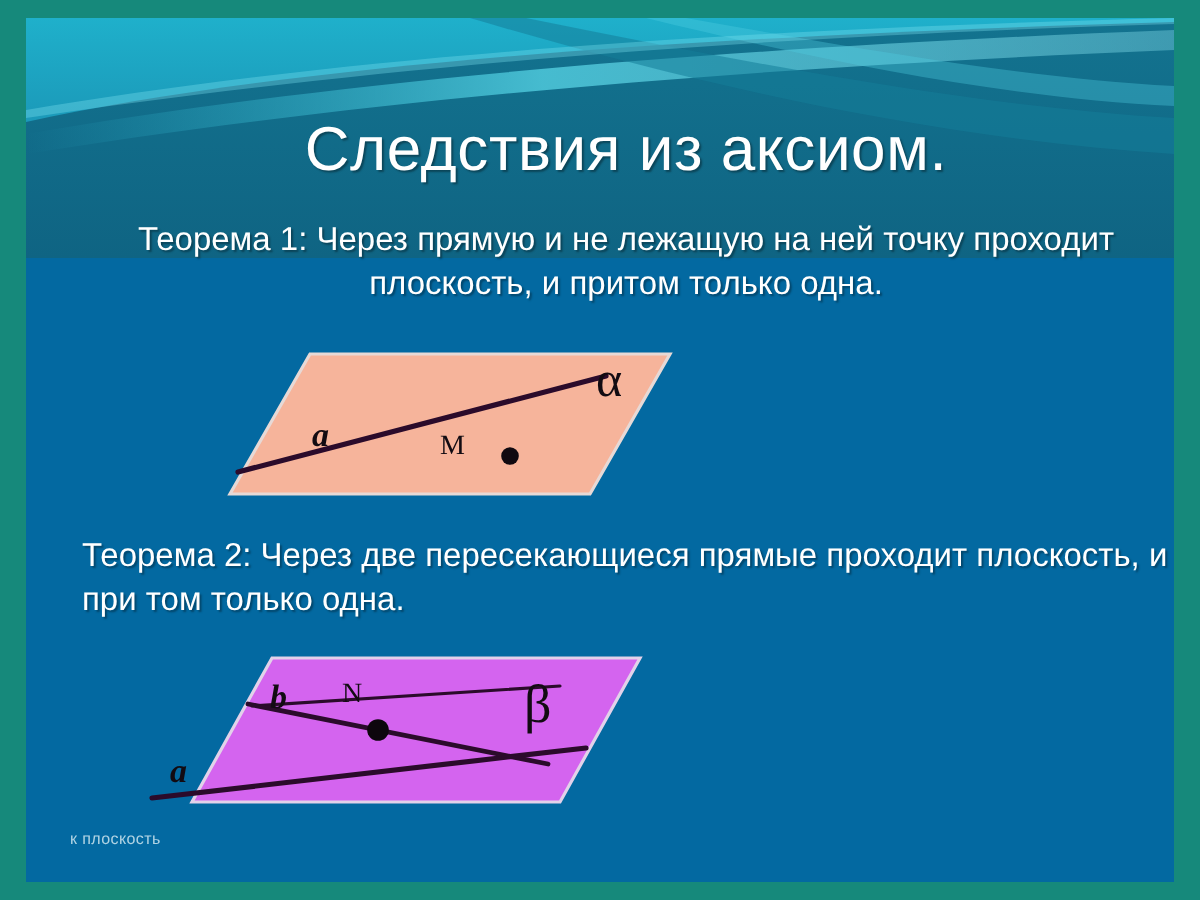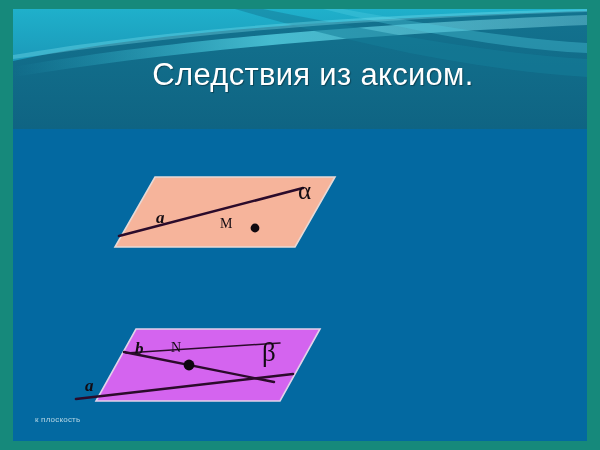--- a/index.html
+++ b/index.html
@@ -84,30 +84,32 @@
       <rect x="0" y="0" width="574" height="120" fill="url(#gTop)"></rect>
       <path d="M0,52 C120,26 300,10 574,2 L574,120 L0,120 Z" fill="url(#gBody)"></path>
       <path d="M0,58 C140,34 320,16 574,6 L574,16 C330,26 150,44 0,68 Z" fill="url(#gSwoosh)"></path>
       <path d="M250,0 C360,22 470,44 574,50 L574,68 C450,60 330,32 222,0 Z" fill="#147d99" opacity=".55"></path>
       <path d="M330,0 C420,16 500,30 574,34 L574,44 C490,40 400,22 310,0 Z" fill="#4fcfe2" opacity=".35"></path>
       <path d="M0,46 C140,22 330,6 574,0 L574,3 C330,10 150,28 0,50 Z" fill="#7fe3f0" opacity=".35"></path>
     </svg>
 
     <div id="title">Следствия из аксиом.</div>
 
+    <div id="theorem1" class="theorem">Теорема 1: Через прямую и не лежащую на ней точку проходит плоскость, и притом только одна.</div>
 
     <svg id="diagram1" class="diagram" viewBox="0 0 300 95">
       <polygon points="82,13 262,13 222,83 42,83" fill="#f6b49b" stroke="#e7d9d6" stroke-width="1.6"></polygon>
       <line x1="46" y1="72" x2="230" y2="24" stroke="#2b0b2b" stroke-width="2.6" stroke-linecap="round"></line>
       <circle cx="182" cy="64" r="4.4" fill="#100910"></circle>
     </svg>
     <div class="glyph" style="left:143px;top:199px;font-size:17px;font-weight:700;font-style:italic;">a</div>
     <div class="glyph" style="left:207px;top:207px;font-size:14px;">M</div>
     <div class="glyph" style="left:285px;top:168px;font-size:25px;">α</div>
 
+    <div id="theorem2" class="theorem">Теорема 2: Через две пересекающиеся прямые проходит плоскость, и при том только одна.</div>
 
     <svg id="diagram2" class="diagram" viewBox="0 0 310 100">
       <polygon points="78,10 262,10 222,82 38,82" fill="#d464ef" stroke="#e2d2ea" stroke-width="1.6"></polygon>
       <line x1="18" y1="80" x2="235" y2="55" stroke="#2b0b2b" stroke-width="2.6" stroke-linecap="round"></line>
       <line x1="68" y1="34" x2="222" y2="24" stroke="#2b0b2b" stroke-width="1.6" stroke-linecap="round"></line>
       <line x1="68" y1="34" x2="212" y2="66" stroke="#2b0b2b" stroke-width="0"></line>
       <line x1="66" y1="33" x2="216" y2="63" stroke="#2b0b2b" stroke-width="2.4" stroke-linecap="round"></line>
       <circle cx="131" cy="46" r="5.4" fill="#0d060d"></circle>
     </svg>
     <div class="glyph" style="left:72px;top:367px;font-size:17px;font-weight:700;font-style:italic;">a</div>

